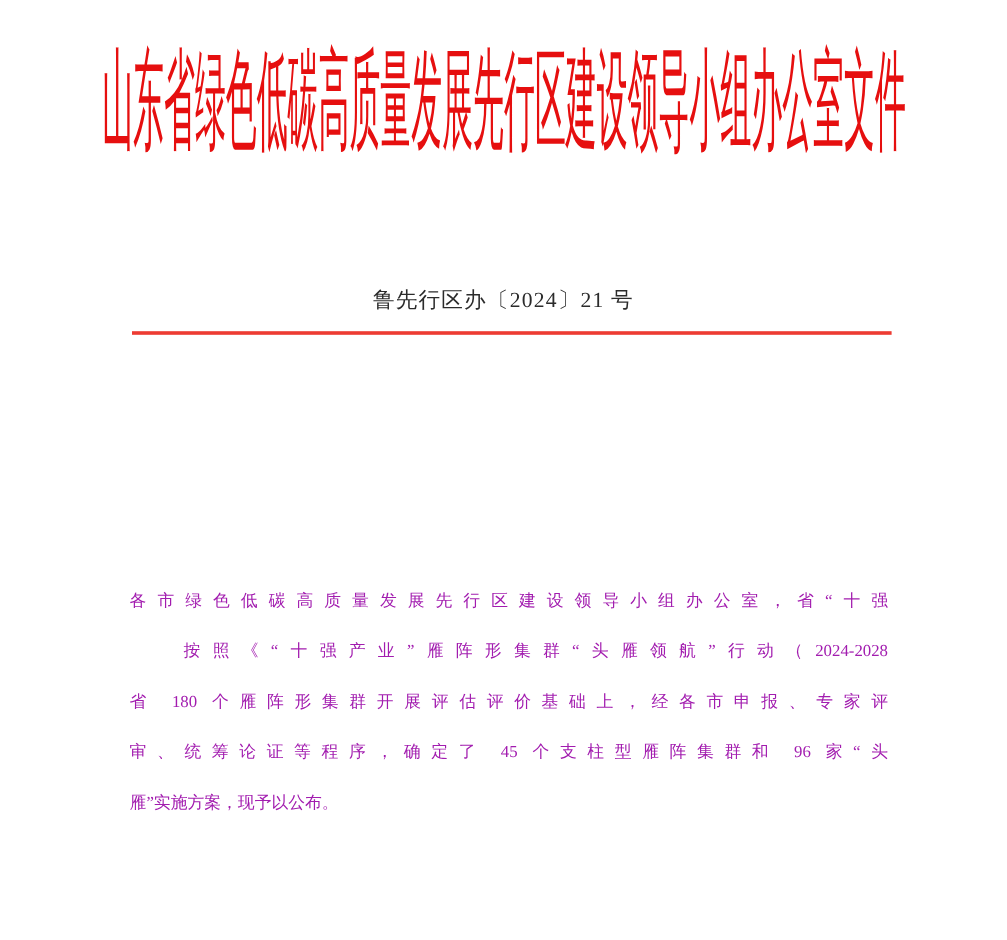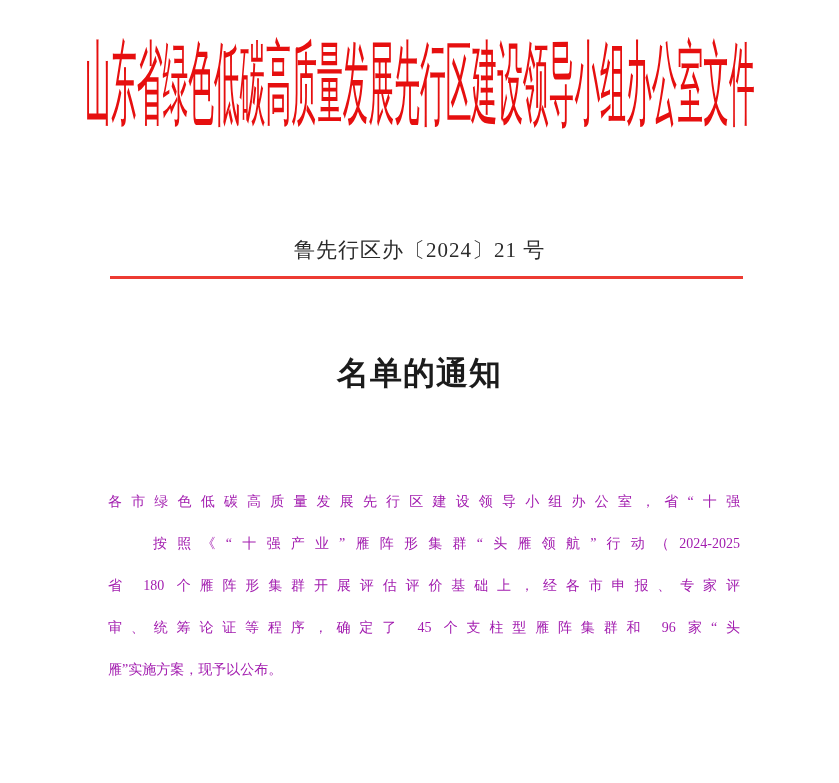--- a/index.html
+++ b/index.html
@@ -39,21 +39,21 @@
     transform-origin: center center;
     font-weight: 500;
   }
   
   .doc-number {
     position: absolute;
     top: 236px;
     left: 0;
     width: 839px;
     text-align: center;
-    font-size: 21px;
+    font-size: 18px;
     line-height: 28px;
     color: #2b2b2b;
     letter-spacing: 1px;
   }
   
   .divider {
     position: absolute;
     top: 276px;
     left: 110px;
     width: 633px;
@@ -105,24 +105,23 @@
 
   <div class="letterhead">
     <div class="letterhead-text">山东省绿色低碳高质量发展先行区建设领导小组办公室文件</div>
   </div>
 
   <div class="doc-number">鲁先行区办〔2024〕21 号</div>
 
   <div class="divider"></div>
 
   <div class="title">
-    <div>名单的通知</div>
   </div>
 
   <div class="body-text">
     <div class="bline full">各市绿色低碳高质量发展先行区建设领导小组办公室，省“十强</div>
-    <div class="bline full indent">按照《“十强产业”雁阵形集群“头雁领航”行动（2024-2025</div>
+    <div class="bline full indent">按照《“十强产业”雁阵形集群“头雁领航”行动（2024-2028</div>
     <div class="bline full">省 180 个雁阵形集群开展评估评价基础上，经各市申报、专家评</div>
     <div class="bline full">审、统筹论证等程序，确定了 45 个支柱型雁阵集群和 96 家“头</div>
     <div class="bline end">雁”实施方案，现予以公布。</div>
   </div>
 
 </div>
 
 </body></html>

